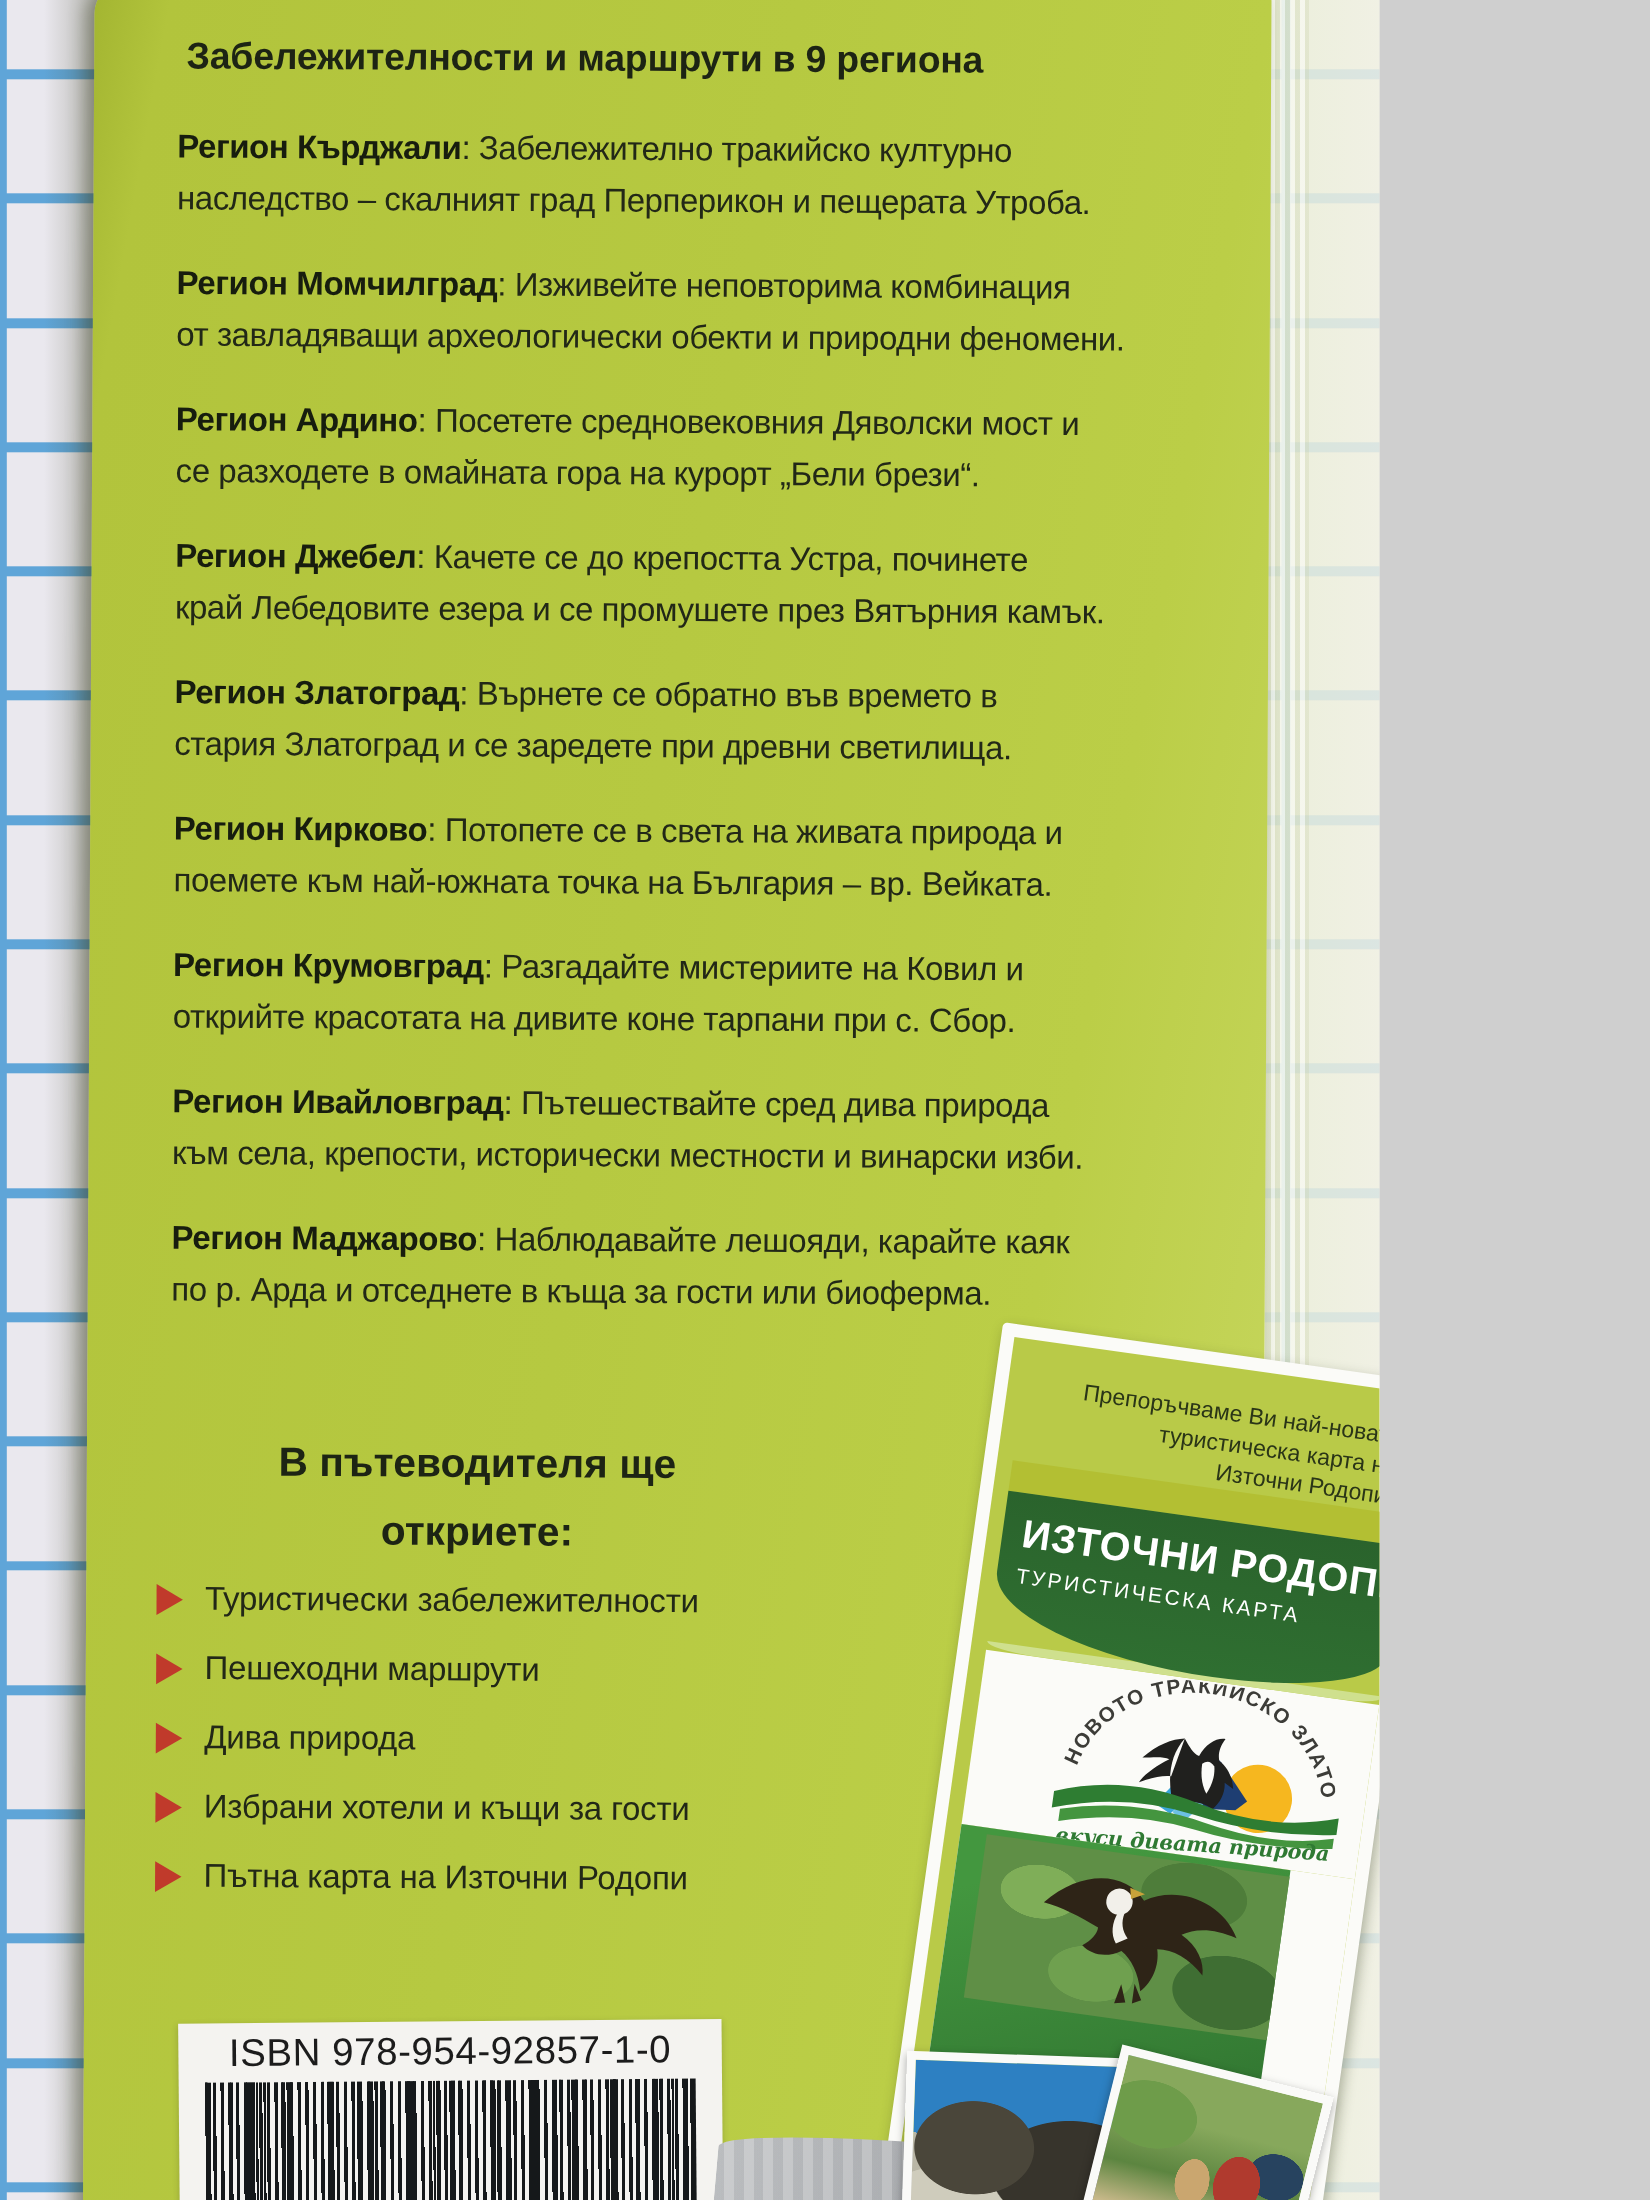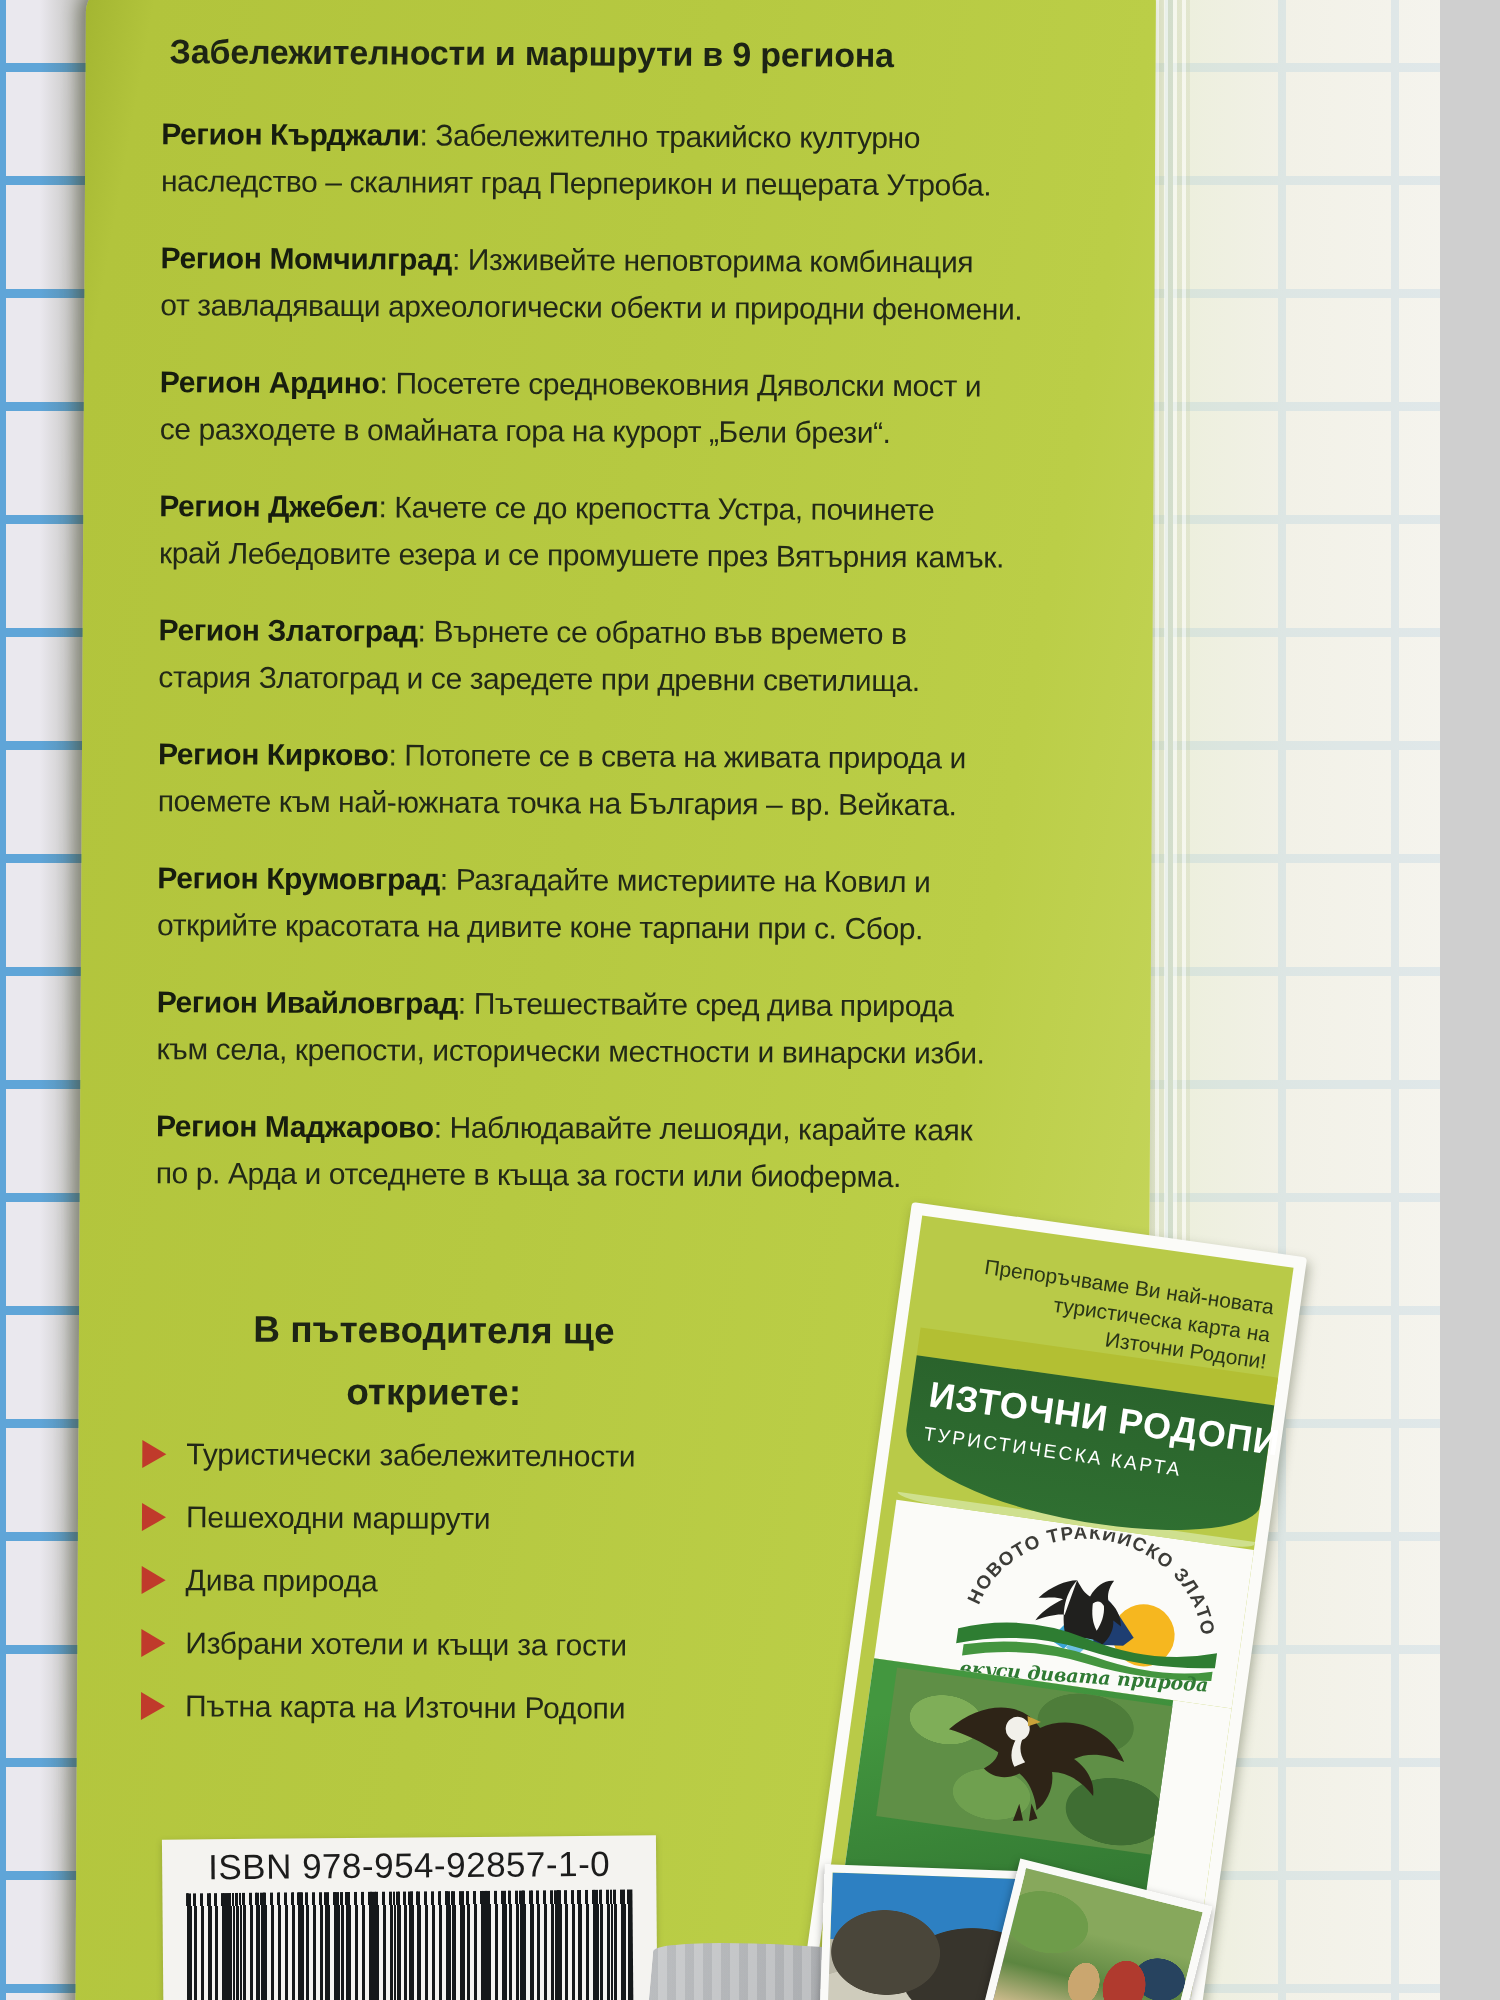--- a/index.html
+++ b/index.html
@@ -1,16 +1,16 @@
 <!DOCTYPE html>
 <html><head>
 <meta charset="utf-8">
 <style>
   html,body{margin:0;padding:0;background:#cfcfcf;}
-  #stage{position:relative;width:1440px;height:2000px;overflow:hidden;
+  #stage{position:relative;width:1254px;height:2000px;overflow:hidden;
          font-family:"Liberation Sans",sans-serif;background:#f0efe9;}
 
   
   .graph-paper{position:absolute;left:0;top:0;width:130px;height:100%;
     background-color:#eae8ee;
     background-image:
       repeating-linear-gradient(to bottom, #5fa5d8 0 9px, transparent 9px 113px),
       repeating-linear-gradient(to right, #5fa5d8 0 8px, transparent 8px 113px);
     background-position:0 63px, -2px 0;}
   .book-shadow{position:absolute;left:40px;top:0;width:60px;height:100%;

